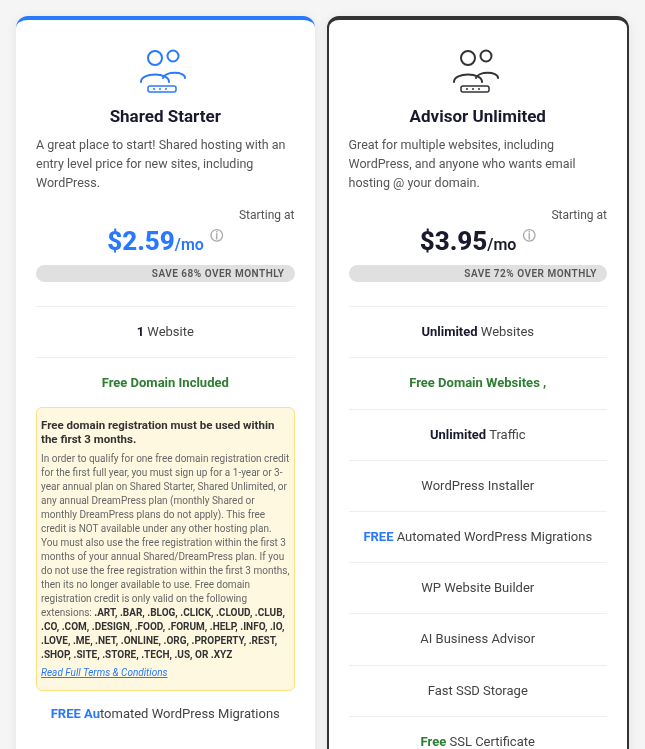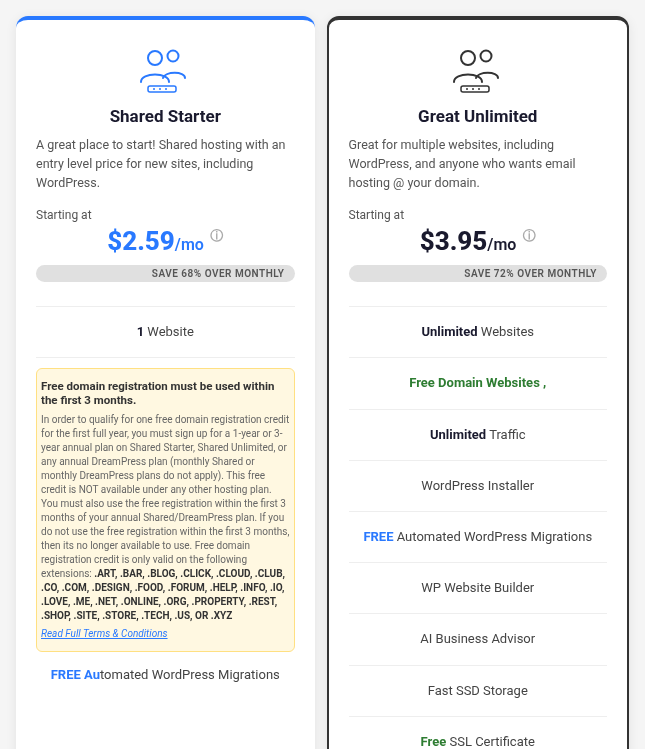--- a/index.html
+++ b/index.html
@@ -50,21 +50,21 @@
       margin-bottom: 10px;
     }
     .card-desc {
       text-align: left;
       font-size: 12.5px;
       color: #555;
       line-height: 1.5;
       margin-bottom: 16px;
     }
     .starting-at {
-      text-align: left;
+      text-align: right;
       font-size: 12px;
       color: #555;
       margin-bottom: 4px;
     }
     .price {
       text-align: center;
       font-size: 26px;
       font-weight: 800;
       color: #2979ff;
       margin-bottom: 6px;
@@ -189,20 +189,23 @@
     </div>
 
     <hr class="divider">
 
     <div class="feature">
       <span class="bold">1</span> Website
     </div>
 
     <hr class="divider">
 
+    <div class="feature">
+      <span class="green">Free Domain Included</span>
+    </div>
 
     <div class="free-domain-note">
       <div class="note-title">Free domain registration must be used within the first 3 months.</div>
       <div class="note-body">
         In order to qualify for one free domain registration credit for the first full year, you must sign up for a 1-year or 3-year annual plan on Shared Starter, Shared Unlimited, or any annual DreamPress plan (monthly Shared or monthly DreamPress plans do not apply). This free credit is NOT available under any other hosting plan. You must also use the free registration within the first 3 months of your annual Shared/DreamPress plan. If you do not use the free registration within the first 3 months, then its no longer available to use. Free domain registration credit is only valid on the following extensions: <span class="ext-list">.ART, .BAR, .BLOG, .CLICK, .CLOUD, .CLUB, .CO, .COM, .DESIGN, .FOOD, .FORUM, .HELP, .INFO, .IO, .LOVE, .ME, .NET, .ONLINE, .ORG, .PROPERTY, .REST, .SHOP, .SITE, .STORE, .TECH, .US, OR .XYZ</span>
         <a class="read-more" href="#">Read Full Terms &amp; Conditions</a>
       </div>
     </div>
 
     <div class="feature">
@@ -218,21 +221,21 @@
         <path d="M6 38 C6 28 34 28 34 38" stroke="#333" stroke-width="2" fill="none" stroke-linecap="round"></path>
         <circle cx="38" cy="12" r="5.5" stroke="#333" stroke-width="2" fill="none"></circle>
         <path d="M28 34 C30 27 50 27 50 34" stroke="#333" stroke-width="2" fill="none" stroke-linecap="round"></path>
         <rect x="13" y="42" width="28" height="6" rx="2" stroke="#333" stroke-width="1.5" fill="none"></rect>
         <circle cx="19" cy="45" r="1" fill="#333"></circle>
         <circle cx="25" cy="45" r="1" fill="#333"></circle>
         <circle cx="31" cy="45" r="1" fill="#333"></circle>
       </svg>
     </div>
 
-    <div class="card-title">Great Unlimited</div>
+    <div class="card-title">Advisor Unlimited</div>
     <div class="card-desc">Great for multiple websites, including WordPress, and anyone who wants email hosting @ your domain.</div>
 
     <div class="starting-at">Starting at</div>
     <div class="price">
       <span>$3.95</span><span class="per">/mo</span> <span class="info-icon">ⓘ</span>
     </div>
     <div class="save-badge-wrapper">
       <span class="save-badge">SAVE 72% OVER MONTHLY</span>
     </div>
 

